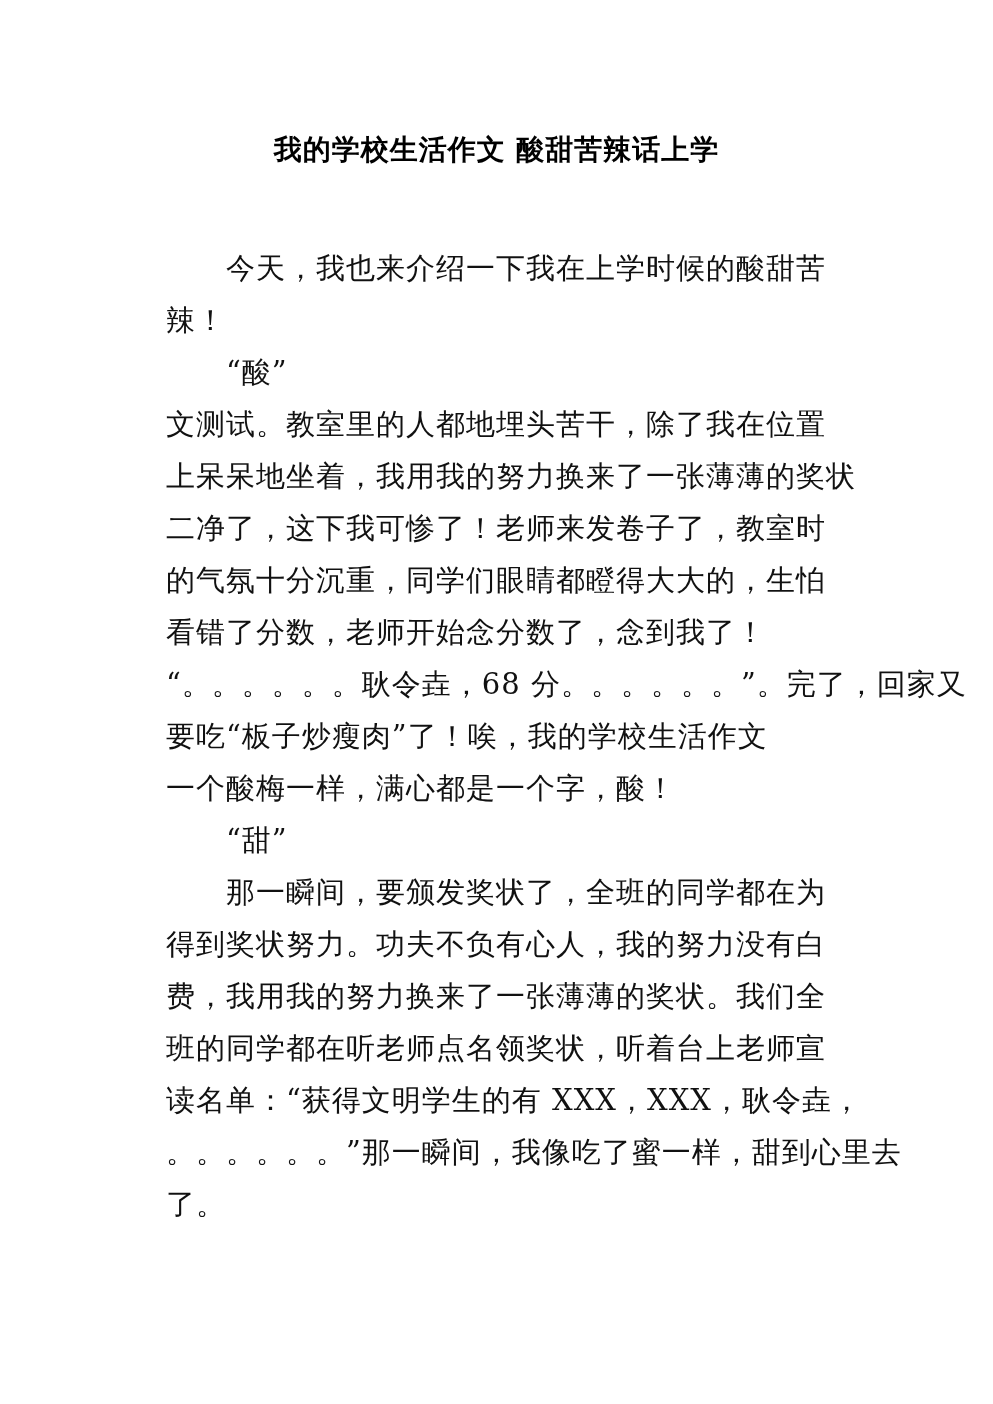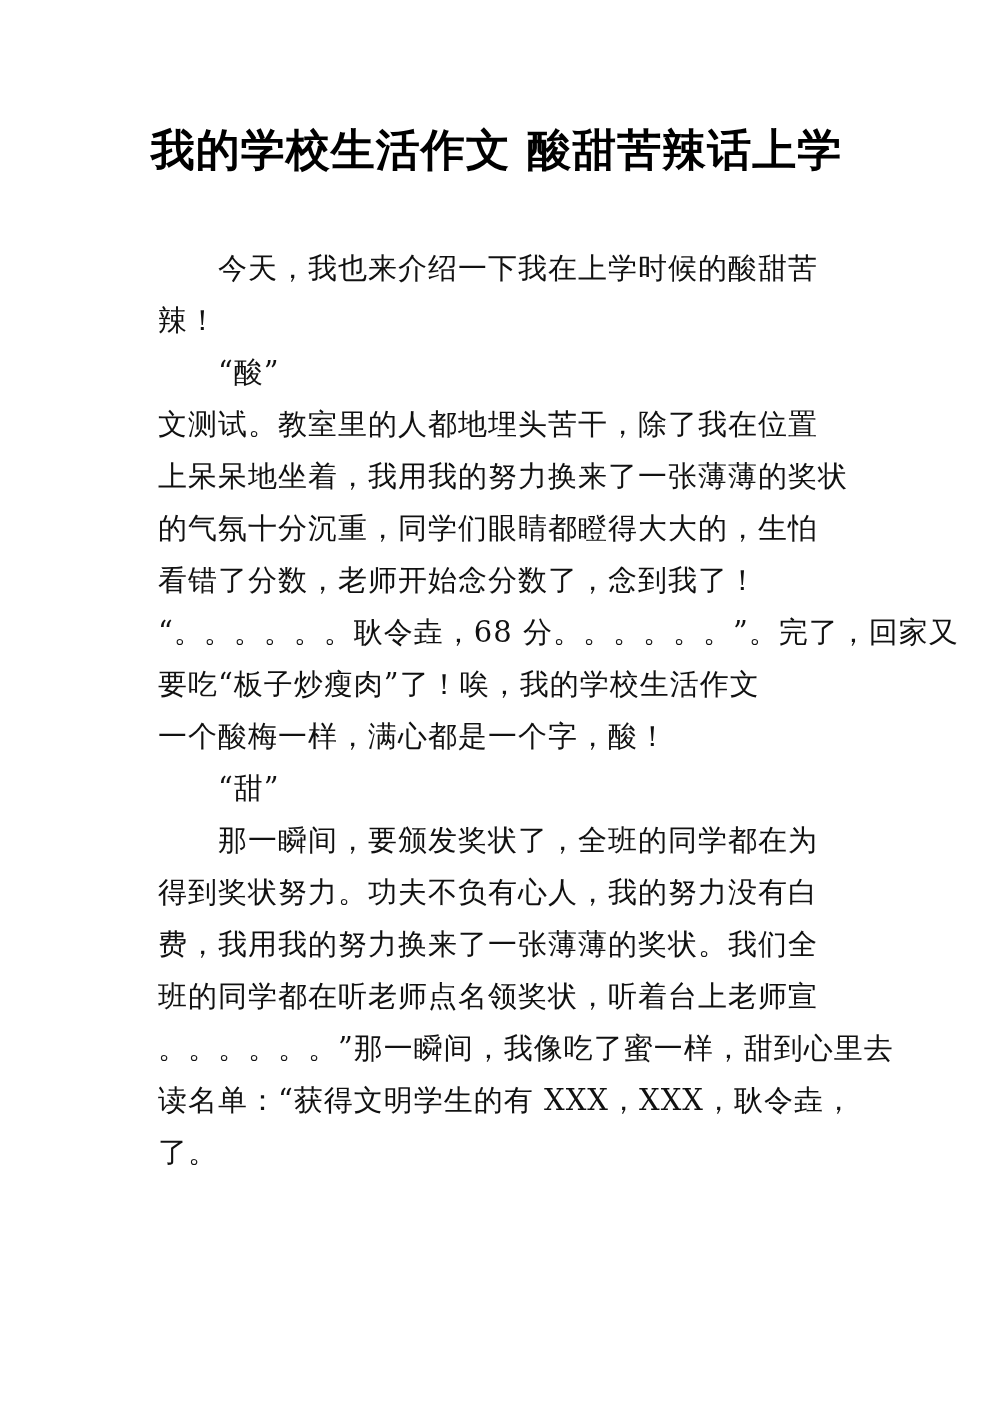--- a/index.html
+++ b/index.html
@@ -23,29 +23,29 @@
       background: #ffffff;
     }
     .title {
       position: absolute;
       left: 0;
       top: 124px;
       width: 993px;
       text-align: center;
       font-family: "DejaVu Sans", "Liberation Sans", sans-serif;
       font-weight: bold;
-      font-size: 44px;
+      font-size: 28px;
       line-height: 52px;
       letter-spacing: 1px;
       color: #000000;
       white-space: nowrap;
     }
     .body {
       position: absolute;
-      left: 158px;
+      left: 166px;
       top: 242px;
       width: 662px;
     }
     .line {
       font-family: "DejaVu Serif", "Liberation Serif", serif;
       font-size: 29px;
       line-height: 52px;
       height: 52px;
       white-space: nowrap;
       color: #111111;
@@ -60,27 +60,28 @@
 
 <div class="page">
   <div class="title">我的学校生活作文 酸甜苦辣话上学</div>
 
   <div class="body">
     <div class="line indent">今天，我也来介绍一下我在上学时候的酸甜苦</div>
     <div class="line">辣！</div>
     <div class="line indent">“酸”</div>
     <div class="line">文测试。教室里的人都地埋头苦干，除了我在位置</div>
     <div class="line">上呆呆地坐着，我用我的努力换来了一张薄薄的奖状</div>
+    <div class="line">二净了，这下我可惨了！老师来发卷子了，教室时</div>
     <div class="line">的气氛十分沉重，同学们眼睛都瞪得大大的，生怕</div>
     <div class="line">看错了分数，老师开始念分数了，念到我了！</div>
     <div class="line">“。。。。。。耿令垚，68 分。。。。。。”。完了，回家又</div>
     <div class="line">要吃“板子炒瘦肉”了！唉，我的学校生活作文</div>
     <div class="line">一个酸梅一样，满心都是一个字，酸！</div>
     <div class="line indent">“甜”</div>
     <div class="line indent">那一瞬间，要颁发奖状了，全班的同学都在为</div>
     <div class="line">得到奖状努力。功夫不负有心人，我的努力没有白</div>
     <div class="line">费，我用我的努力换来了一张薄薄的奖状。我们全</div>
     <div class="line">班的同学都在听老师点名领奖状，听着台上老师宣</div>
+    <div class="line">读名单：“获得文明学生的有 XXX，XXX，耿令垚，</div>
     <div class="line">。。。。。。”那一瞬间，我像吃了蜜一样，甜到心里去</div>
-    <div class="line">读名单：“获得文明学生的有 XXX，XXX，耿令垚，</div>
     <div class="line">了。</div>
   </div>
 </div>
 
 </body></html>

